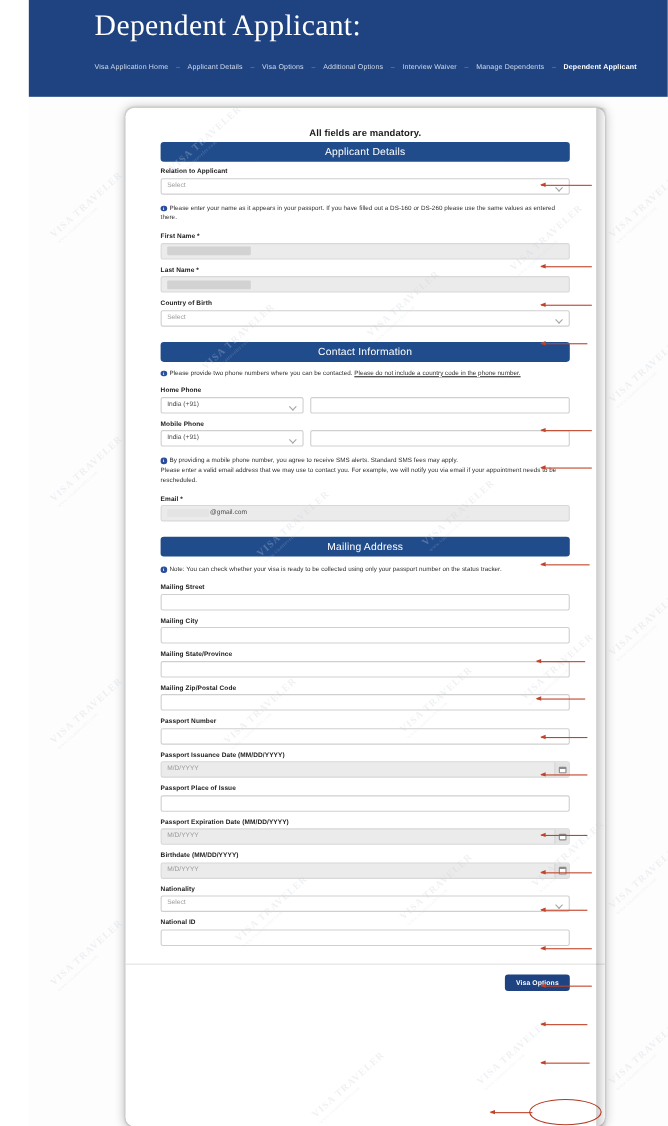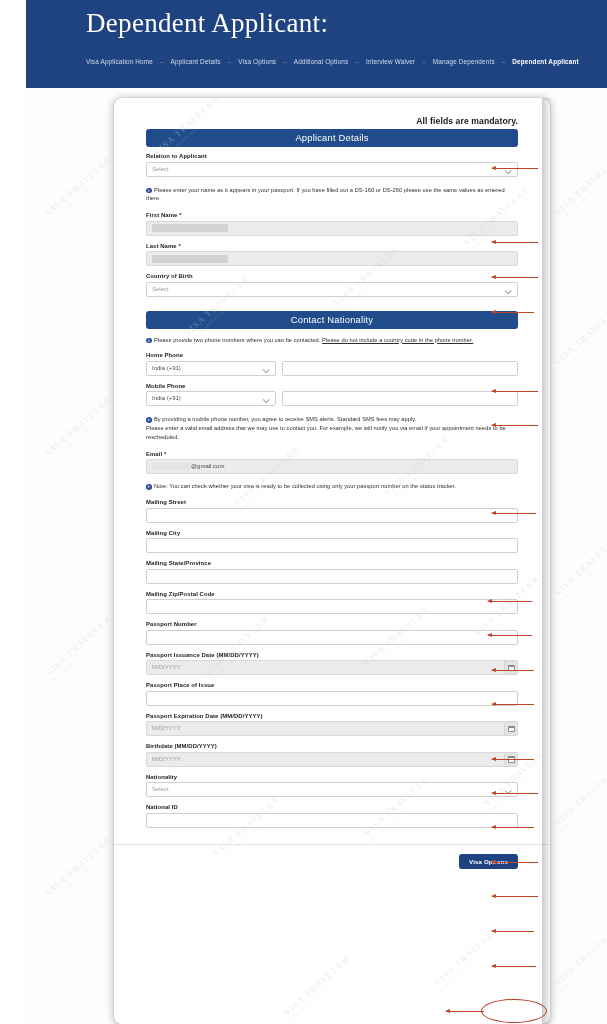--- a/index.html
+++ b/index.html
@@ -69,21 +69,21 @@
     min-height: 926px;
     background: #ffffff;
     border-radius: 8px;
     box-shadow: 0 1px 10px rgba(0,0,0,.30), 0 0 2px rgba(0,0,0,.18);
     padding: 0;
     overflow: hidden;
   }
   .card-inner { padding: 18px 32px 0 32px; }
 
   .mandatory {
-    text-align: right;
+    text-align: center;
     font-size: 8.6px;
     font-weight: 700;
     color: #1a1a1a;
     margin-bottom: 3px;
     letter-spacing: .1px;
   }
 
   .sec-head {
     background: #214c8b;
     color: #ffffff;
@@ -283,21 +283,21 @@
         <div class="inp disabled">
             <span class="redact"></span>
           </div>
       </div>
 
       <div class="fld">
         <span class="lbl">Country of Birth</span>
         <div class="inp select placeholder">Select</div>
       </div>
 
-      <div class="sec-head gap">Contact Nationality</div>
+      <div class="sec-head gap">Contact Information</div>
 
       <div class="note" style="margin:7px 0 8px 0;">
         <span class="ico">i</span><span>Please provide two phone numbers where you can be contacted.</span>
         <u>Please do not include a country code in the phone number.</u>
       </div>
 
       <div class="fld">
         <span class="lbl">Home Phone</span>
         <div class="phone-row">
           <div class="inp select cc">India (+91)</div>
@@ -319,20 +319,21 @@
       </div>
 
       <div class="fld">
         <span class="lbl">Email *</span>
         <div class="inp disabled">
             <span class="email-redact"></span>
             <span>@gmail.com</span>
           </div>
       </div>
 
+      <div class="sec-head gap">Mailing Address</div>
 
       <div class="note" style="margin:8px 0 8px 0;">
         <span class="ico">i</span><span>Note: You can check whether your visa is ready to be collected using only your passport number on the status tracker.</span>
       </div>
 
       <div class="fld">
         <span class="lbl">Mailing Street</span>
         <div class="inp"></div>
       </div>
       <div class="fld">

